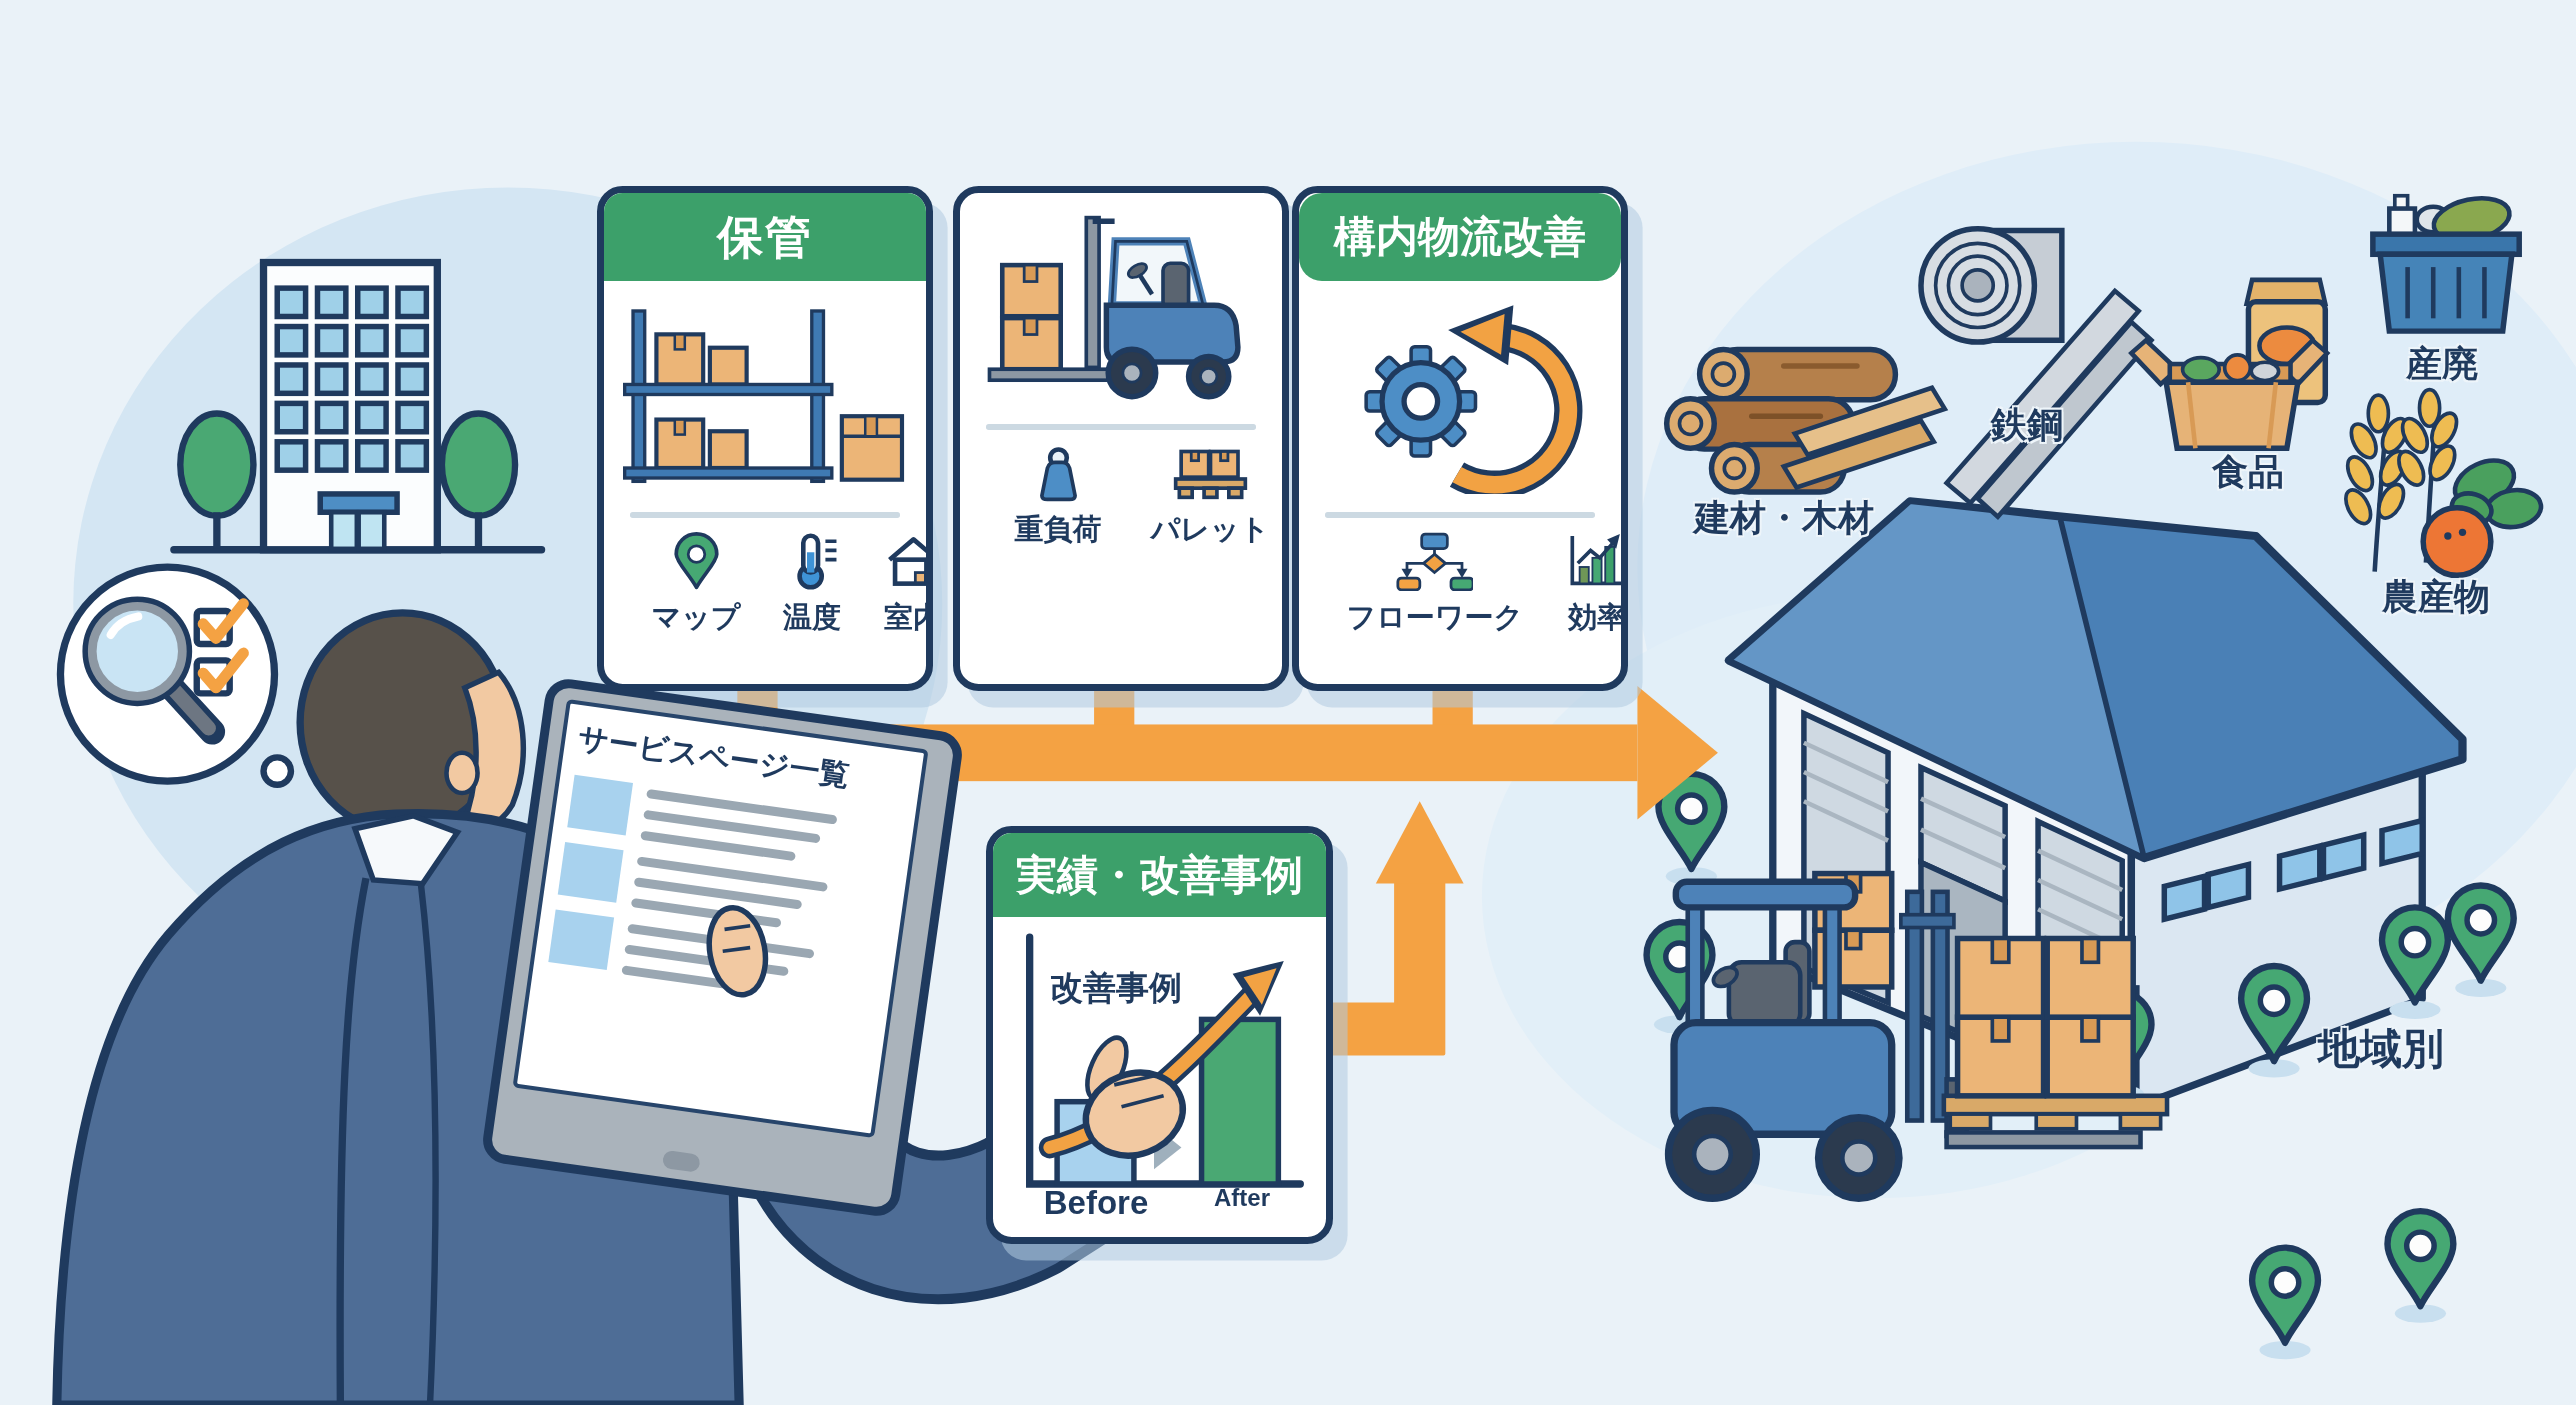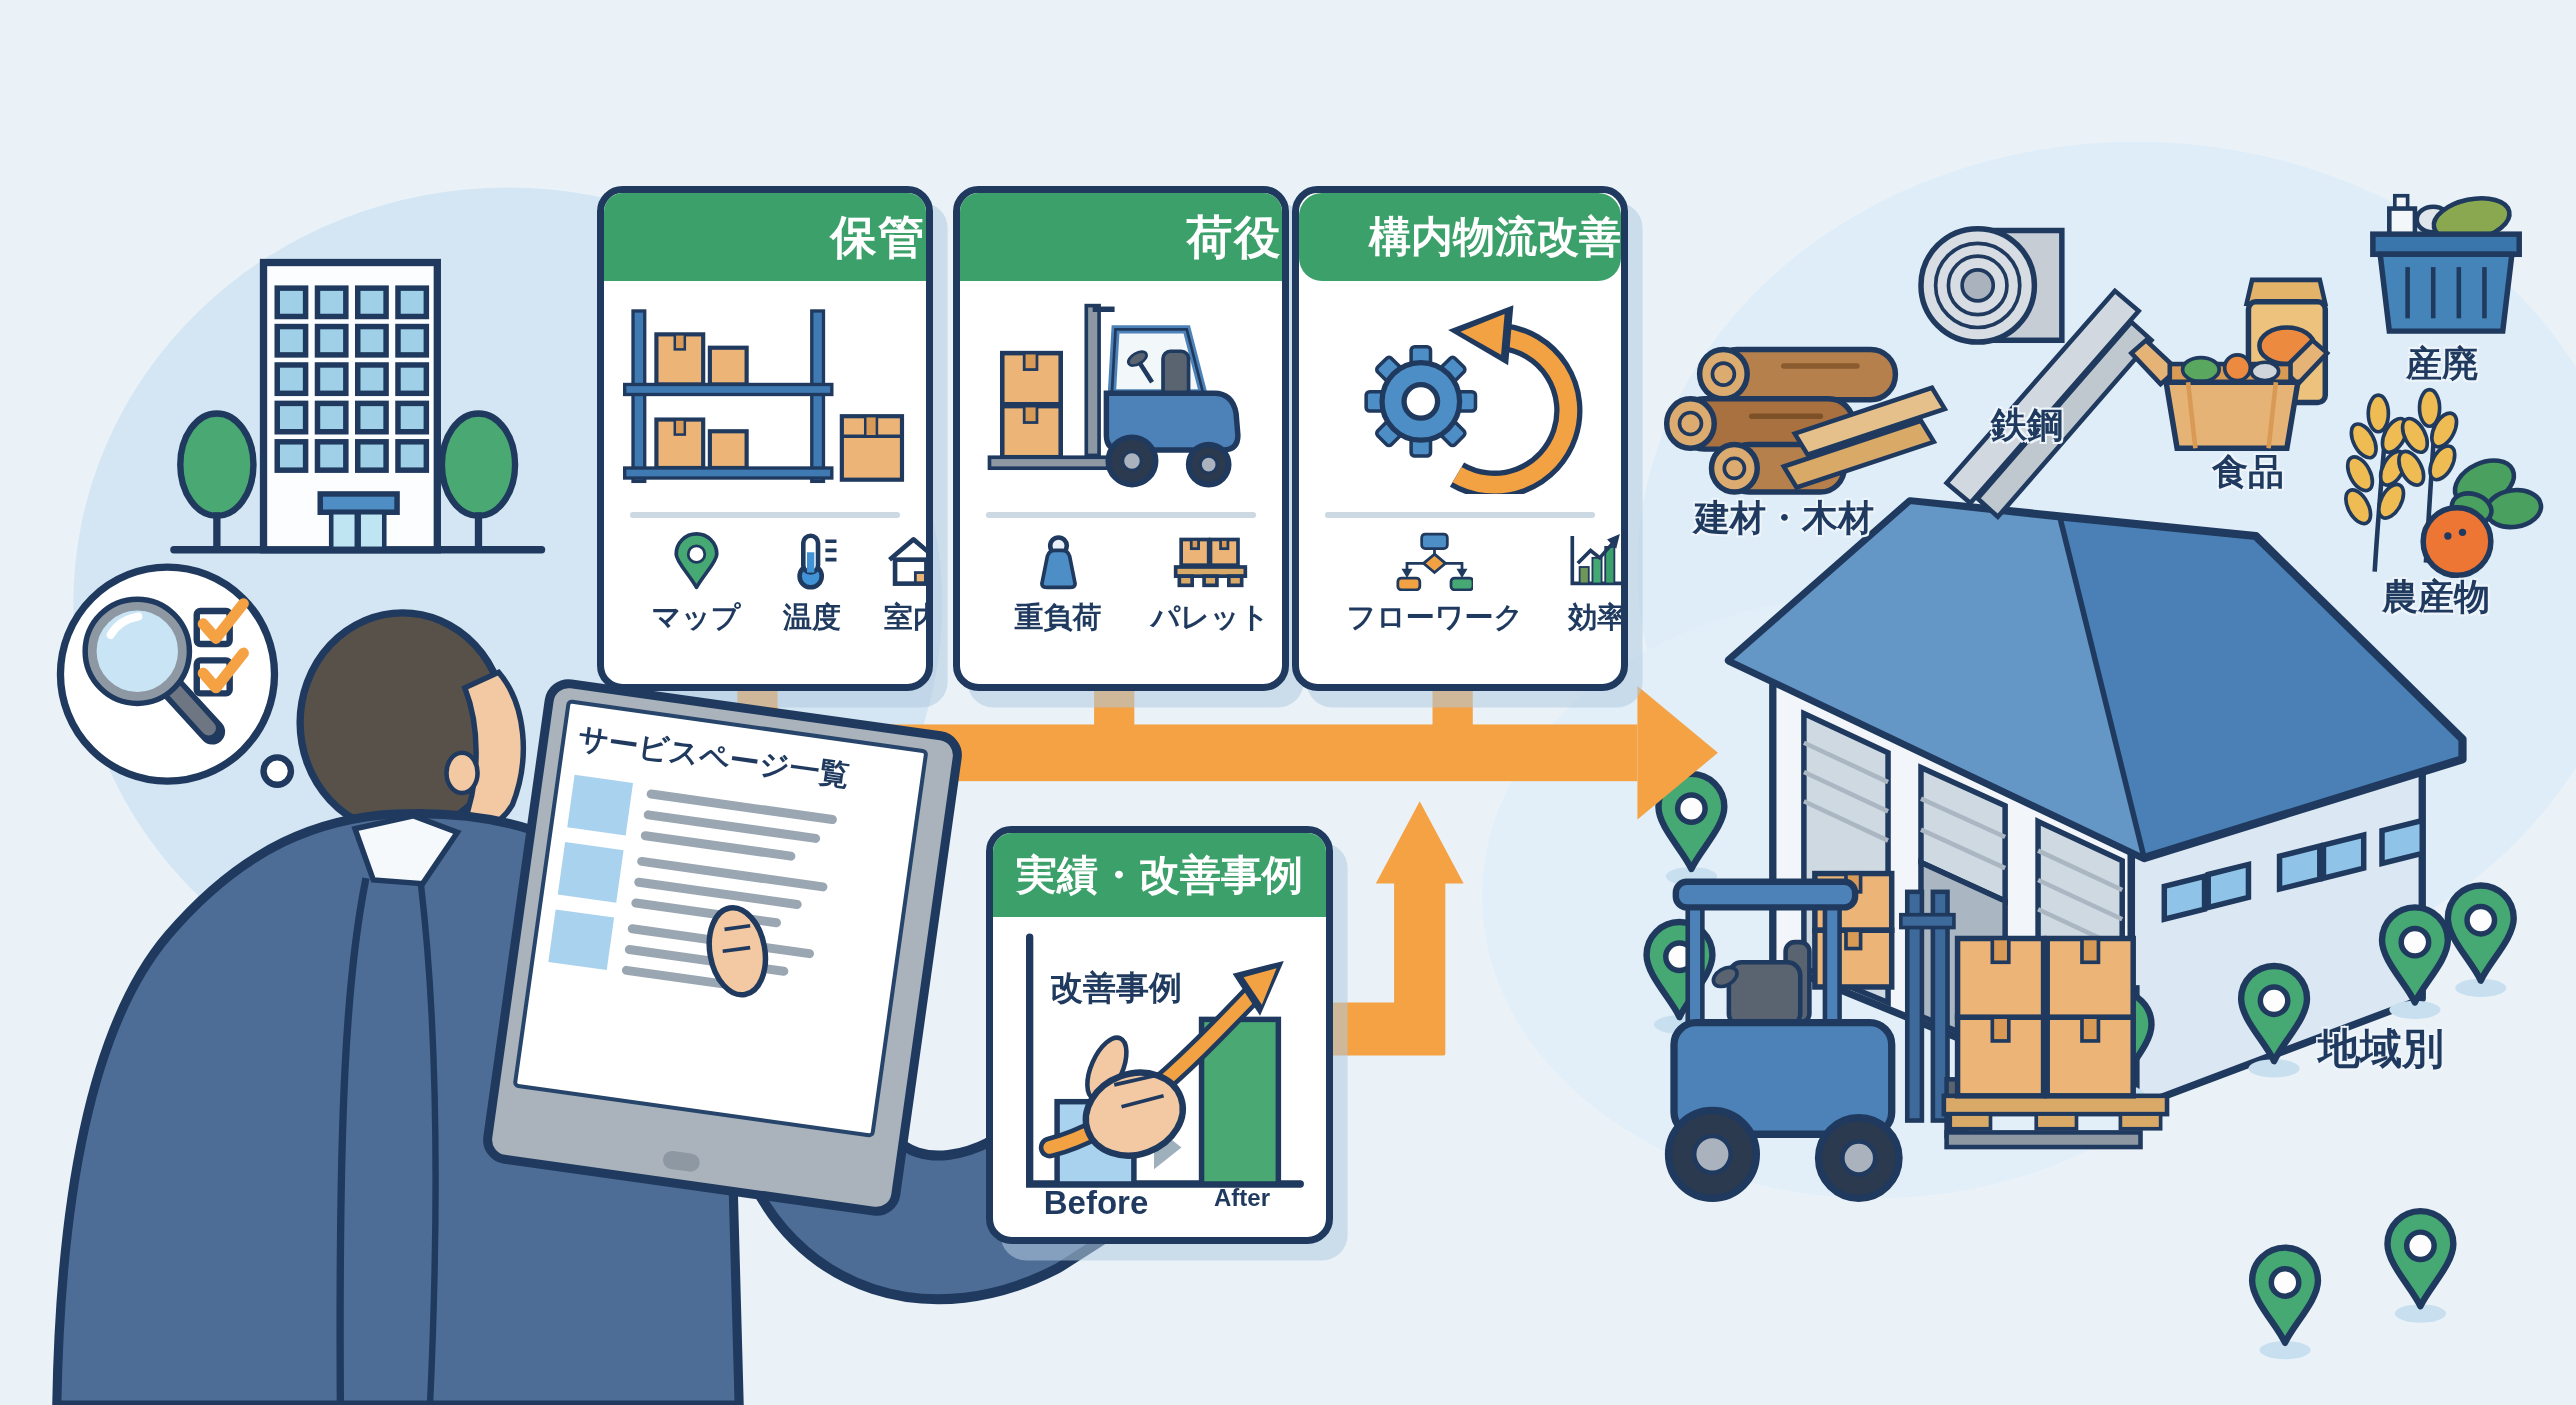--- a/index.html
+++ b/index.html
@@ -4,21 +4,21 @@
 <style>
   html,body{margin:0;padding:0;background:#dfe9f1;}
   .canvas{position:relative;width:2576px;height:1405px;background:#eaf2f8;overflow:hidden;
           font-family:"Liberation Sans","DejaVu Sans",sans-serif;color:#1f3a5e;}
   .scene{position:absolute;left:0;top:0;z-index:1;}
   .overlay{position:absolute;left:0;top:0;z-index:7;pointer-events:none;}
 
   
   .card{position:absolute;width:322px;background:#ffffff;border:7.3px solid #1f3a5e;border-radius:25.6px;
         box-shadow:14.6px 16.5px 0 rgba(176,203,224,.55);overflow:hidden;z-index:5;}
-  .card-header{background:#3ca06a;color:#fff;font-weight:bold;text-align:right;
+  .card-header{background:#3ca06a;color:#fff;font-weight:bold;text-align:center;
                height:88px;line-height:88px;font-size:46px;letter-spacing:1.8px;}
   .card-header.small{font-size:42px;letter-spacing:0;border-radius:23px;}
   .card-main{height:231px;display:flex;align-items:center;justify-content:center;}
   .card-divider{height:5.5px;background:#ccd9e2;border-radius:2.7px;margin:0 25.6px;}
   .card-features{display:flex;justify-content:space-evenly;align-items:flex-end;padding:14.6px 5.5px 16.5px;}
   .feature{display:flex;flex-direction:column;align-items:center;gap:7.3px;margin-left:42px;}
   .feature-label{font-size:29px;font-weight:bold;color:#1f3a5e;white-space:nowrap;}
 
   
   .results-card{position:absolute;left:986px;top:826px;width:333px;height:404px;background:#fff;
@@ -354,21 +354,20 @@
           <rect x="34" y="44" width="11" height="11" fill="#ecb577" stroke="#1f3a5e" stroke-width="3"></rect>
           <rect x="45" y="44" width="11" height="11" fill="#ecb577" stroke="#1f3a5e" stroke-width="3"></rect>
           <rect x="45" y="33" width="11" height="11" fill="#ecb577" stroke="#1f3a5e" stroke-width="3"></rect>
         </svg>
         <div class="feature-label">室内</div>
       </div>
     </div>
   </div>
 
   <div class="card" style="left:953px;top:186px;height:491px;">
-    <div class="card-header">荷役</div>
     <div class="card-main">
       <svg width="274" height="197" viewBox="0 0 300 215">
         <rect x="112" y="8" width="14" height="164" fill="#8d98a3" stroke="#1f3a5e" stroke-width="4"></rect>
         <line x1="119" y1="12" x2="143" y2="12" stroke="#1f3a5e" stroke-width="6"></line>
         <rect x="20" y="60" width="64" height="56" fill="#ecb577" stroke="#1f3a5e" stroke-width="5"></rect>
         <rect x="44" y="60" width="14" height="18" fill="#d89a55" stroke="#1f3a5e" stroke-width="3"></rect>
         <rect x="20" y="118" width="64" height="56" fill="#ecb577" stroke="#1f3a5e" stroke-width="5"></rect>
         <rect x="44" y="118" width="14" height="18" fill="#d89a55" stroke="#1f3a5e" stroke-width="3"></rect>
         <rect x="6" y="174" width="130" height="12" fill="#8d98a3" stroke="#1f3a5e" stroke-width="4"></rect>
         <polygon points="140,104 144,34 222,34 240,104" fill="#f2f7fa" stroke="#4d82b8" stroke-width="9"></polygon>

